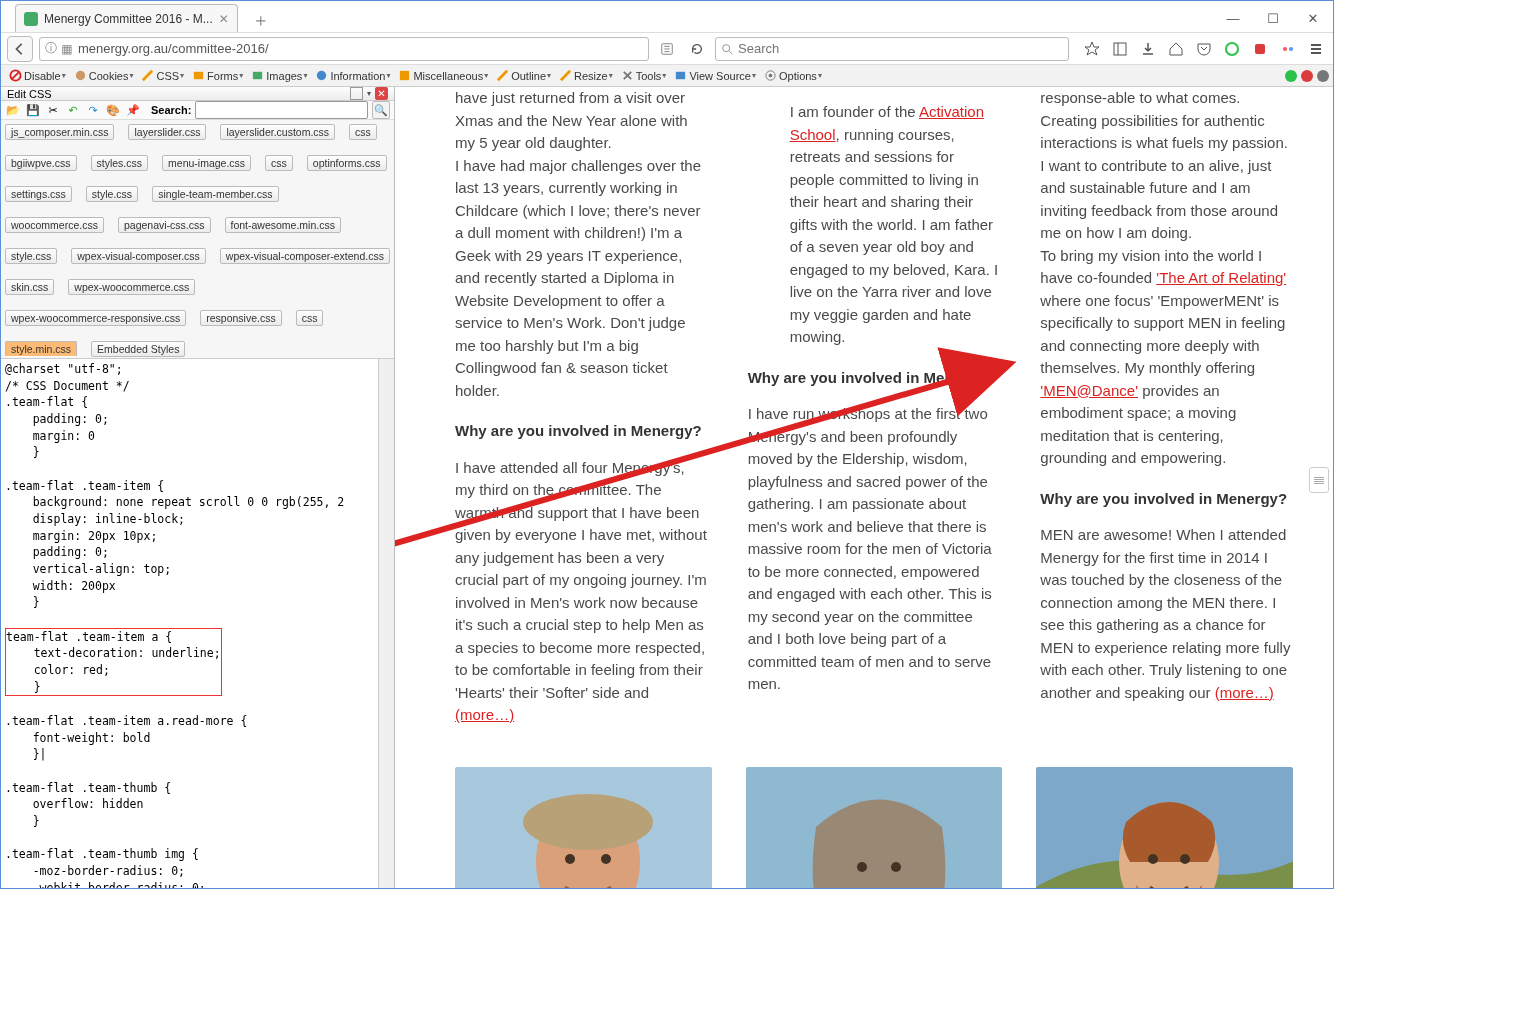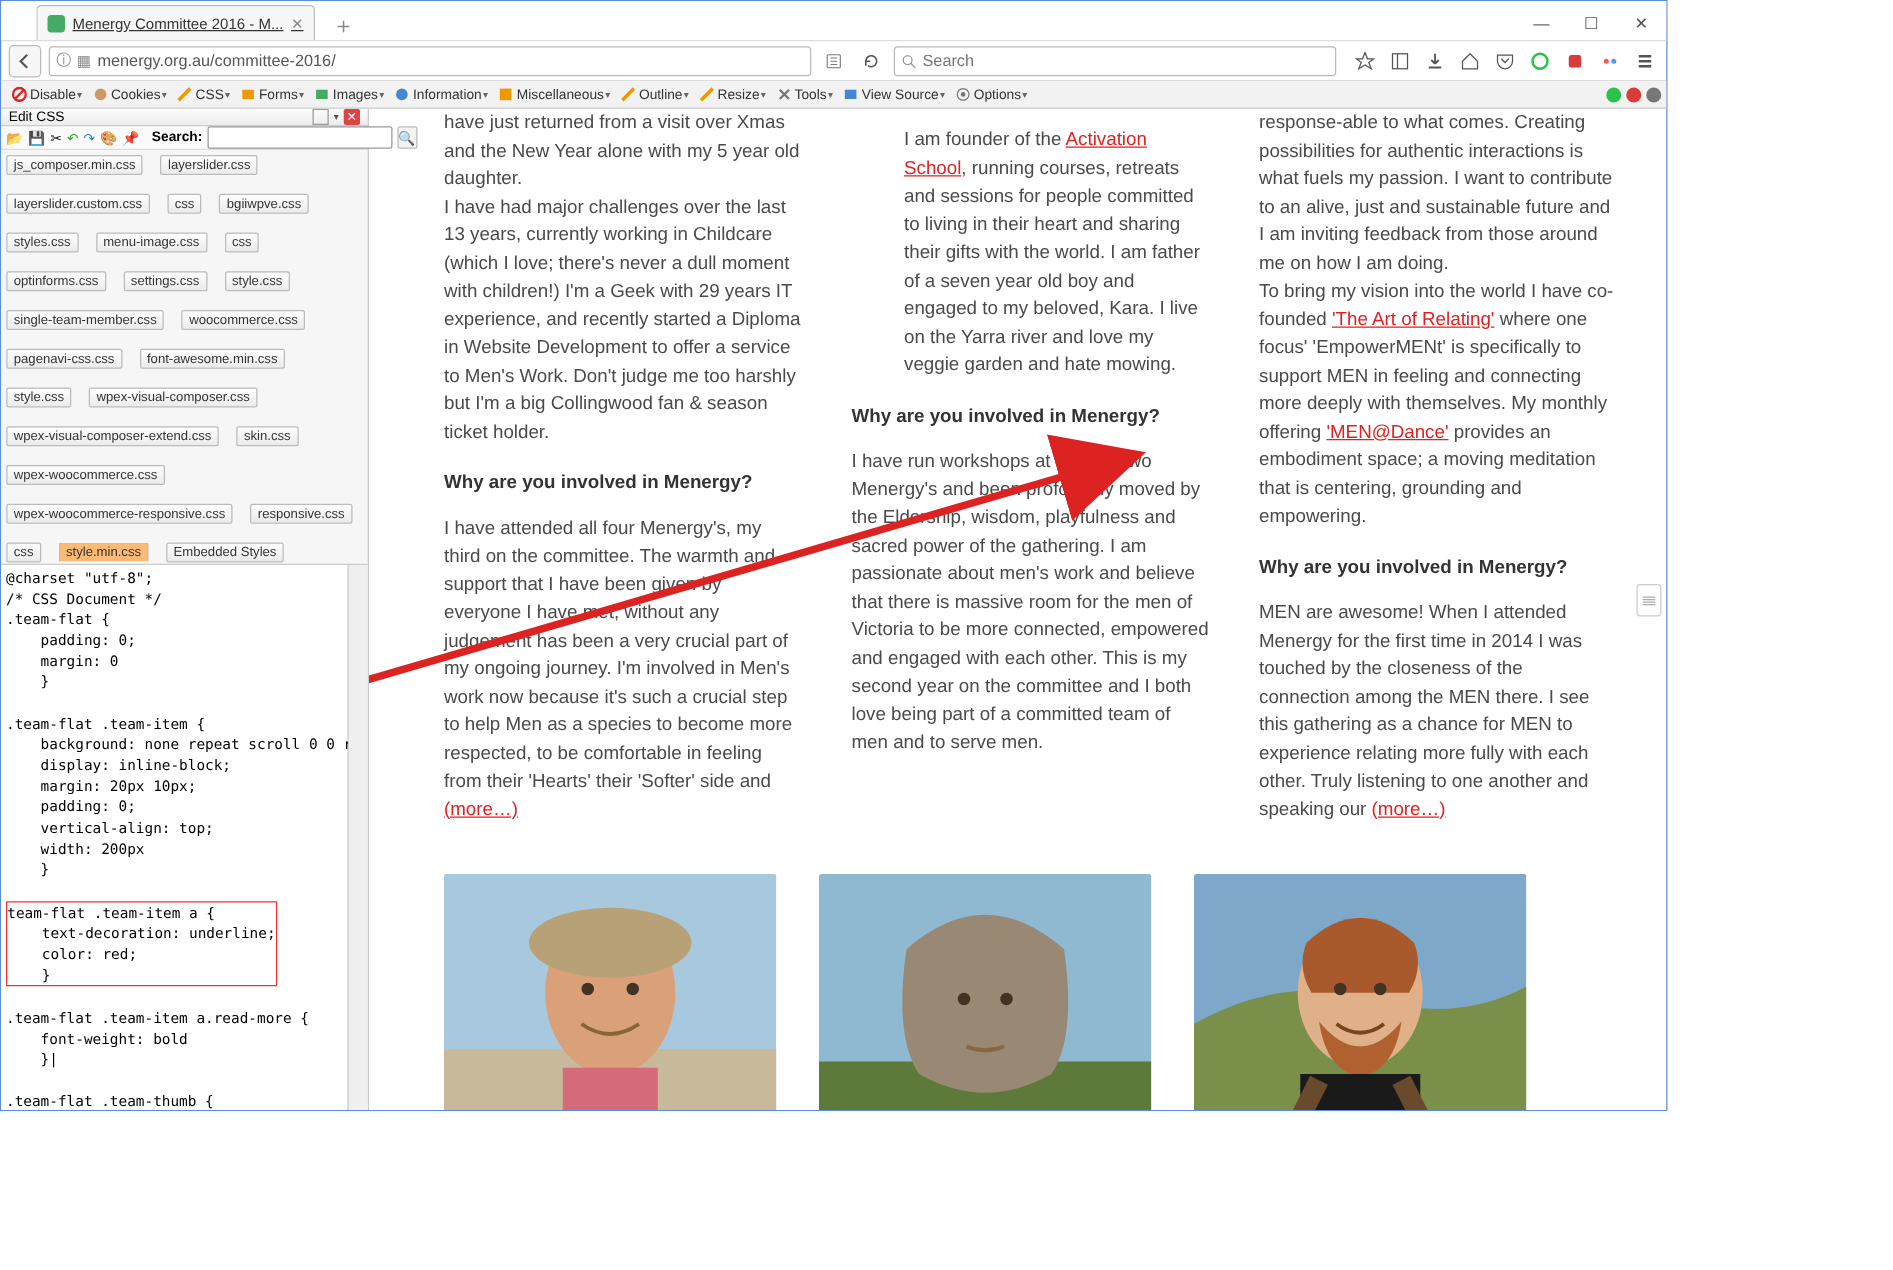--- a/index.html
+++ b/index.html
@@ -1,21 +1,21 @@
 <!DOCTYPE html>
 <html><head>
 <meta charset="utf-8">
 <style>
 * { box-sizing: border-box; margin: 0; padding: 0; }
 body { font-family: "Segoe UI", Tahoma, sans-serif; font-size: 12px; background: #fff; overflow: hidden; }
 .window { width: 1334px; height: 889px; border: 1px solid #5a8fd6; position: relative; background: #fff; display: flex; flex-direction: column; }
 
 
 .titlebar { height: 32px; background: #fff; display: flex; align-items: flex-end; border-bottom: 1px solid #ddd; }
-.tab { height: 28px; border: 1px solid #bbb; border-bottom: none; border-radius: 4px 4px 0 0; background: #f7f7f7; display: flex; align-items: center; padding: 0 8px; margin-left: 28px; font-size: 12px; color: #333; text-decoration: underline; }
+.tab { height: 28px; border: 1px solid #bbb; border-bottom: none; border-radius: 4px 4px 0 0; background: #f7f7f7; display: flex; align-items: center; padding: 0 8px; margin-left: 14px; font-size: 12px; color: #333; }
 .tab .page-icon { width: 14px; height: 14px; border-radius: 3px; background: #4a6; margin-right: 6px; }
 .tab .close { margin-left: 6px; color: #888; cursor: pointer; }
 .newtab-btn { margin-left: 8px; color: #888; font-size: 18px; padding: 0 6px; cursor: pointer; }
 .win-ctrls { margin-left: auto; display: flex; }
 .win-ctrls div { width: 40px; height: 28px; display: flex; align-items: center; justify-content: center; color: #555; font-size: 13px; cursor: pointer; }
 
 
 .urlbar { height: 32px; display: flex; align-items: center; padding: 0 6px; gap: 6px; border-bottom: 1px solid #ddd; }
 .nav-btn { width: 26px; height: 26px; border: 1px solid #bbb; border-radius: 4px; display: flex; align-items: center; justify-content: center; color: #555; cursor: pointer; background: #f7f7f7; }
 .url-input { flex: 0 0 610px; height: 24px; border: 1px solid #bbb; border-radius: 3px; display: flex; align-items: center; padding: 0 4px; background: #fff; }
@@ -39,21 +39,21 @@
 .devitem .ico { width: 13px; height: 13px; margin-right: 2px; display: inline-flex; align-items:center;justify-content:center;}
 .devitem .caret { margin-left:1px; font-size:8px; color:#666;}
 .devbar-right { margin-left:auto; display:flex;align-items:center;gap:4px;}
 .devbar-right .dot { width:12px;height:12px;border-radius:50%;}
 .dot.green{background:#2bc24c;} .dot.red{background:#da3b3b;} .dot.grey{background:#777;}
 
 
 .main { flex: 1; display: flex; overflow: hidden; }
 
 
-.sidebar { width: 294px; border-right: 1px solid #bbb; display: flex; flex-direction: column; background: #fafafa; }
+.sidebar { width: 394px; border-right: 1px solid #bbb; display: flex; flex-direction: column; background: #fafafa; }
 .sb-header { height: 20px; border-bottom: 1px solid #ccc; background: linear-gradient(#fdfdfd,#ececec); display: flex; align-items: center; padding: 0 6px; font-size: 11px; justify-content: space-between; }
 .sb-header .right { display:flex; align-items:center; gap:4px;}
 .sb-header .close { color:#fff; background:#d44; width:13px;height:13px;border-radius:2px;display:flex;align-items:center;justify-content:center;font-size:10px;cursor:pointer;}
 .sb-header .gridico { width:13px;height:13px;border:1px solid #999;display:inline-block;}
 .sb-header .caret { font-size:8px;color:#555;}
 .sb-toolbar { height: 24px; display: flex; align-items: center; padding: 0 4px; gap: 4px; border-bottom: 1px solid #ddd; font-size: 11px; }
 .sb-toolbar .tico { width:16px;height:16px;display:inline-flex;align-items:center;justify-content:center;cursor:pointer;}
 .sb-toolbar .srch-lbl { margin-left:6px; font-weight:bold;}
 .sb-toolbar input { flex:1; height:18px; border:1px solid #999; border-radius:2px; font-size:11px; padding:0 2px;}
 .sb-toolbar .mag { width:18px;height:18px;display:inline-flex;align-items:center;justify-content:center;border:1px solid #bbb;border-radius:2px;cursor:pointer;background:#f3f3f3;}

